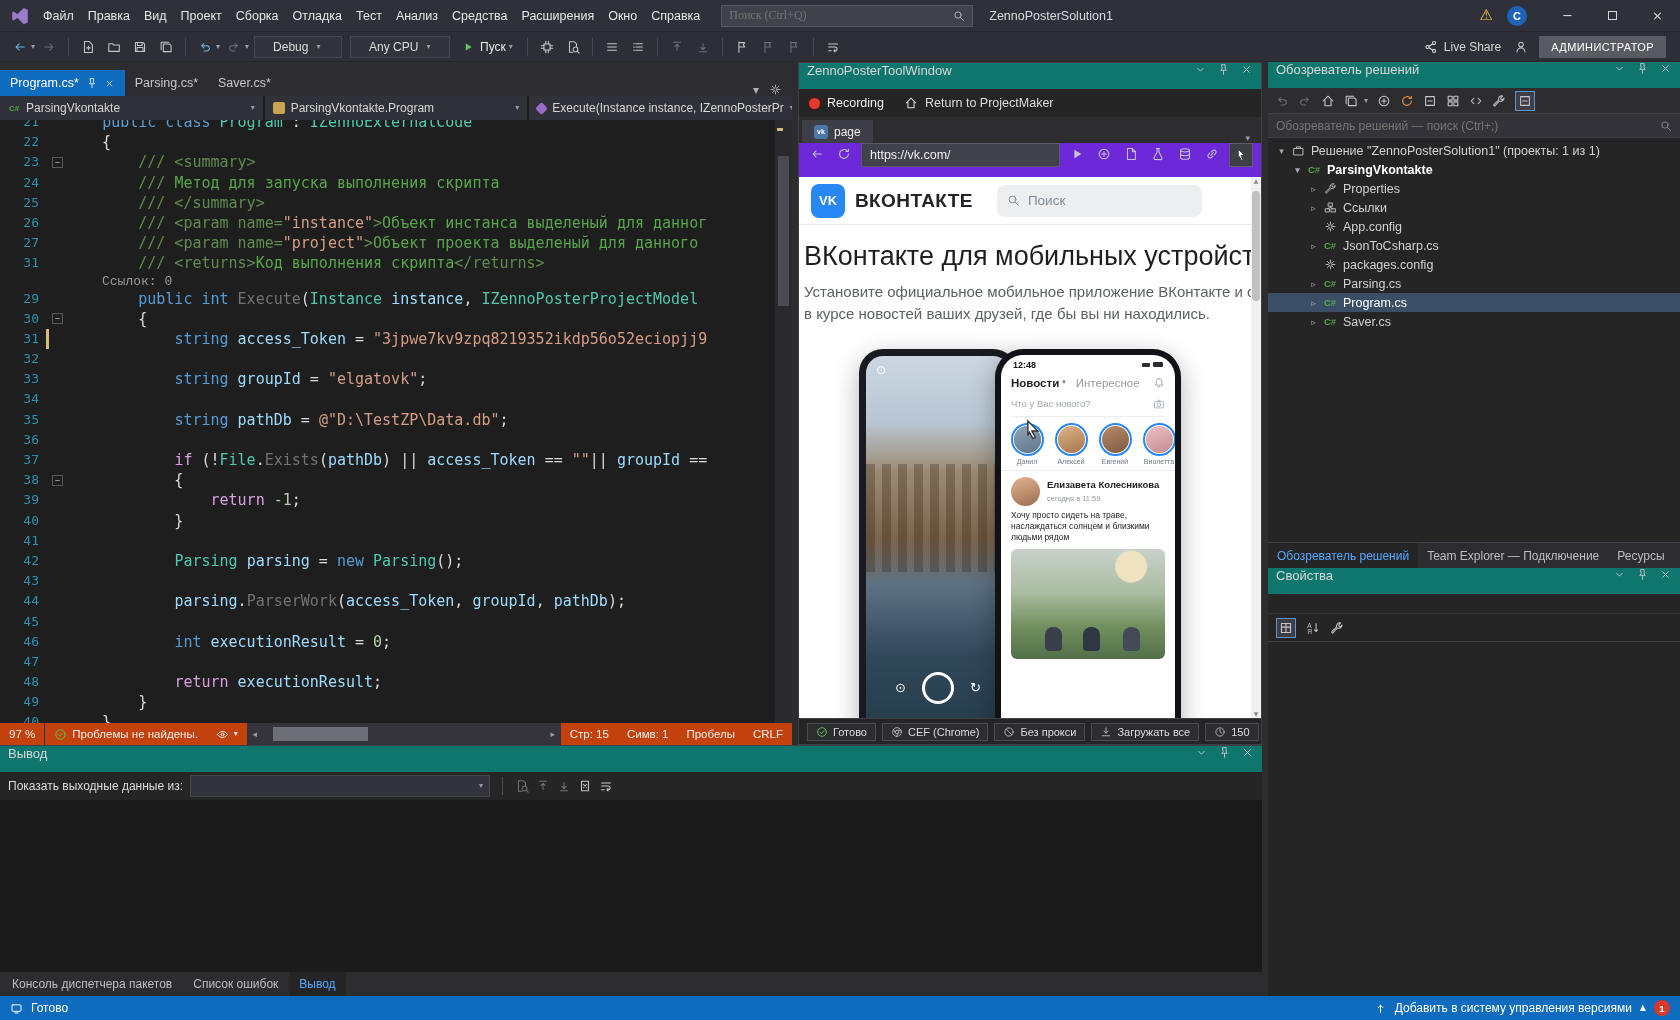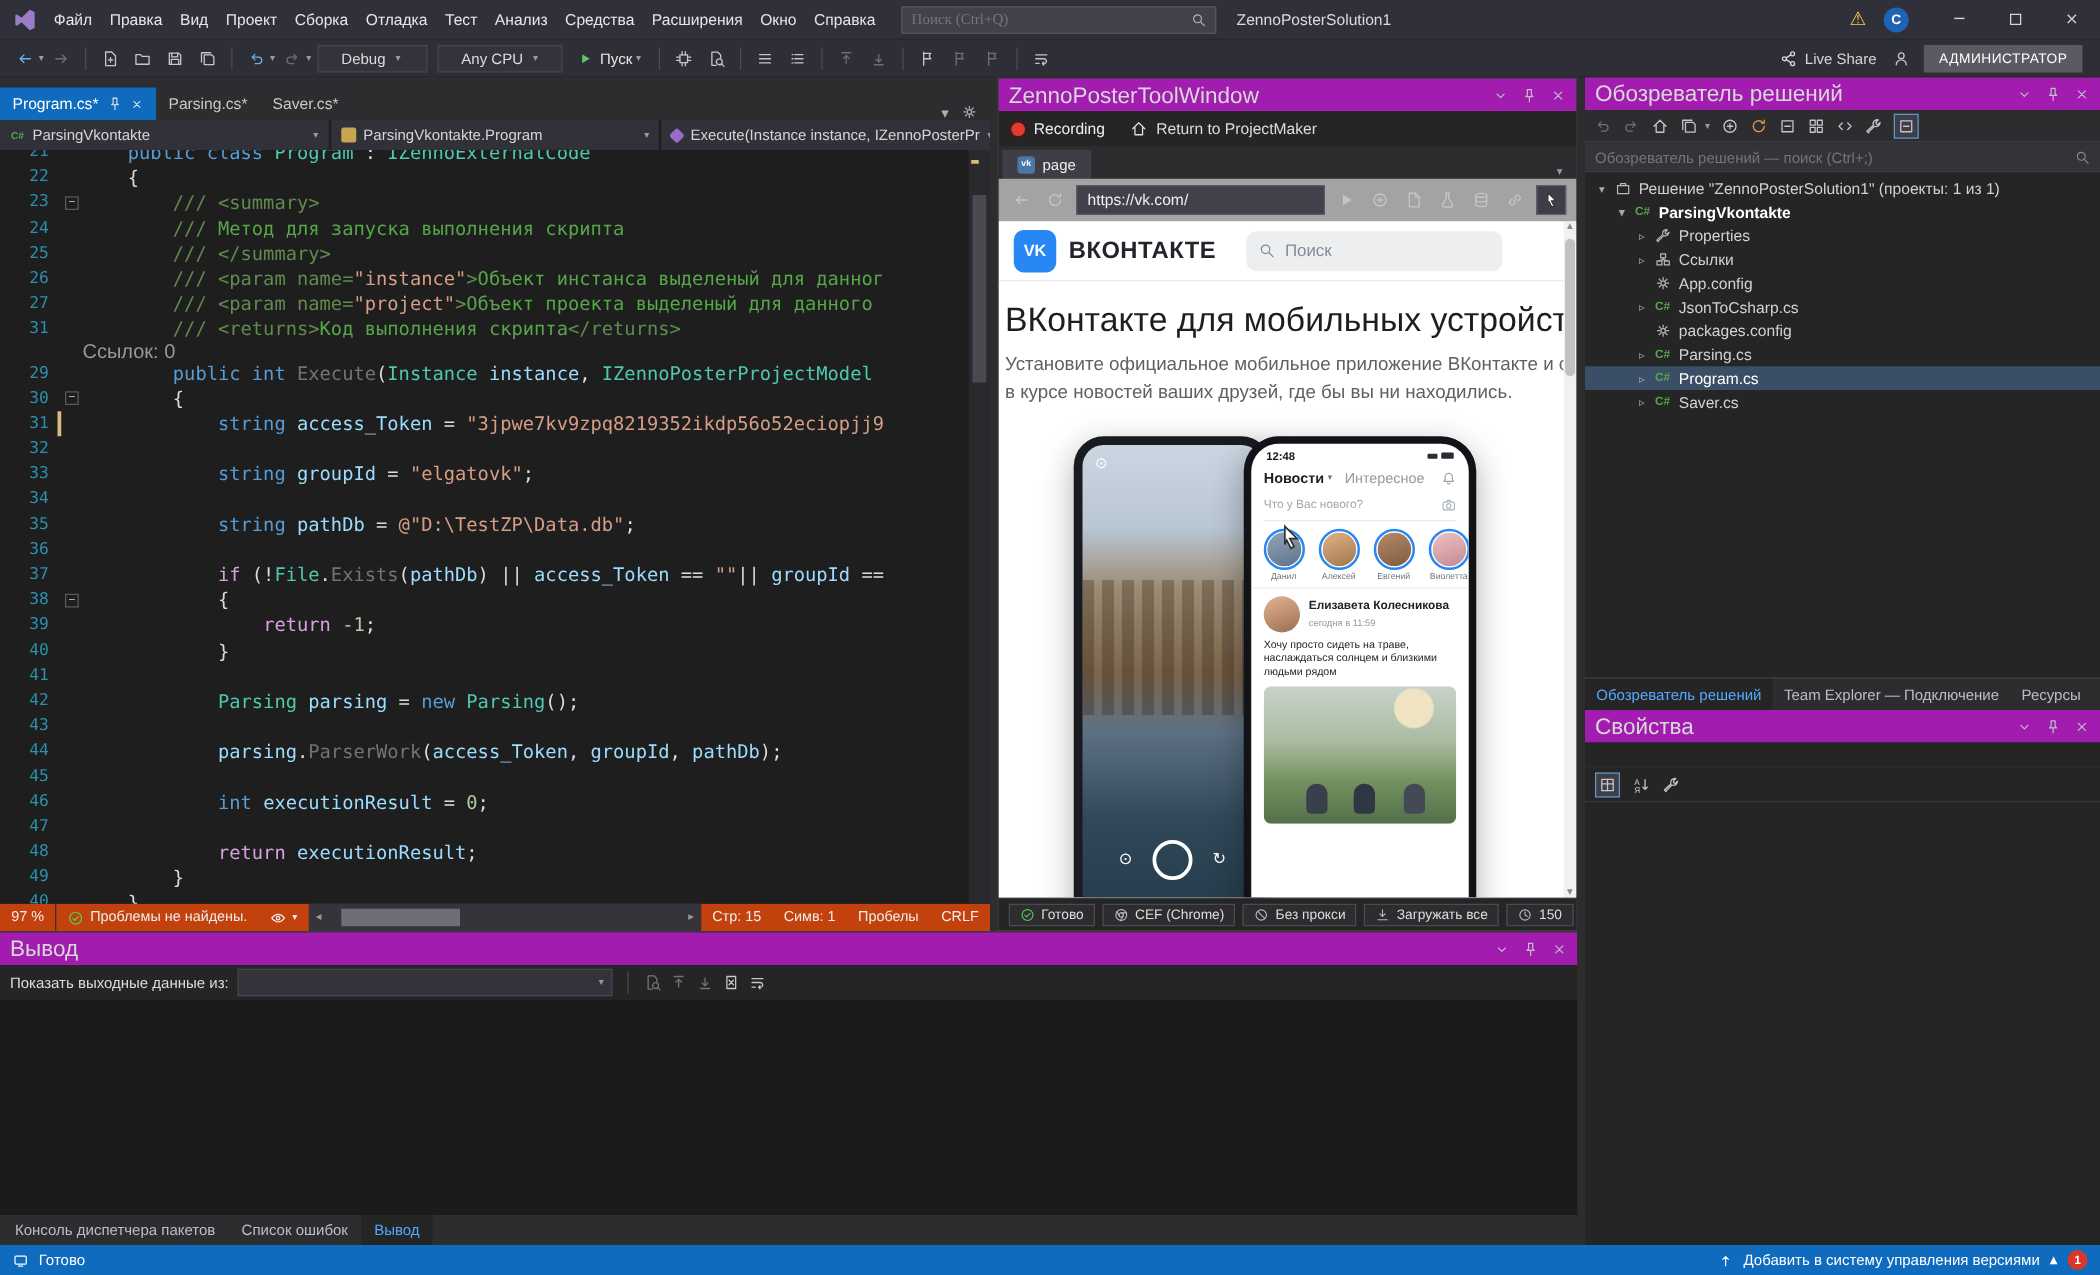--- a/index.html
+++ b/index.html
@@ -52,47 +52,47 @@
 .bico.mth{background:#9b6bc8;border-radius:2px;transform:rotate(45deg);width:9px;height:9px}
 .codewrap{flex:1;position:relative;background:#1e1e1e;overflow:hidden}
 .code{margin-top:-8px;font-family:"DejaVu Sans Mono",monospace;font-size:15px}
 .cl{display:flex;height:20.2px;line-height:20.2px;white-space:pre}
 .cl .num{width:46px;text-align:right;padding-right:7px;color:#2b91af;font-size:13px;flex:0 0 auto}
 .cl .chg{width:3px;flex:0 0 auto}
 .cl .chg.on{background:#d7ba7d}
 .cl .fold{width:17px;flex:0 0 auto;display:flex;align-items:center;justify-content:center}
 .foldbox{width:11px;height:11px;border:1px solid #5a5a5a;color:#b8b8b8;font-size:9px;line-height:9px;display:flex;align-items:center;justify-content:center;background:#1e1e1e}
 .ct{white-space:pre}
-.lens{height:15px;line-height:15px;font-family:Liberation Sans, sans-serif;font-size:16px;color:#999;padding-left:66px}
+.lens{height:15px;line-height:15px;font-family:Liberation Mono, monospace;font-size:13px;color:#999;padding-left:102px}
 .p{color:#dcdcdc}.k{color:#569cd6}.ck{color:#d8a0df}.s{color:#d69d85}.c{color:#57a64a}.cd{color:#608b4e}.t{color:#4ec9b0}.m{color:#737373}.v{color:#9cdcfe}.n{color:#b5cea8}
 .vsb{position:absolute;top:0;right:0;bottom:0;width:17px;background:#2a2a2e}
 .vsb .thumb{position:absolute;top:36px;left:3px;right:3px;height:150px;background:#4a4a52}
 .vsb .tick{position:absolute;top:8px;left:2px;width:6px;height:3px;background:#d7ba7d}
 .estatus{height:22px;background:#c2410c;display:flex;align-items:flex-end;font-size:11.5px;color:#eee}
 .es-cell{padding:0 9px;display:flex;align-items:center;gap:5px;height:100%}
 .es-sep{width:1px;height:100%;background:#333338}
 .hscroll{flex:1;height:100%;background:#34343a;display:flex;align-items:center;position:relative}
 .hthumb{position:absolute;left:26px;width:95px;top:4px;bottom:4px;background:#6e6e76}
 .harr{width:16px;text-align:center;color:#9a9aa2;font-size:9px}
 .okdot{color:#5bc85b}
 
 .vsplit{width:6px;background:#2d2d30}
 
 .tw{width:464px;display:flex;flex-direction:column;background:#252526;border:1px solid #3f3f46}
-.panel-title{height:26px;display:flex;align-items:center;padding:0 8px;color:#d8d8d8;font-size:18px;background:#a21caf}
+.panel-title{height:26px;display:flex;align-items:flex-start;padding:0 8px;color:#d8d8d8;font-size:13px;background:#0f766e}
 .pt-icons{margin-left:auto;display:flex;gap:10px;align-items:center;color:#bebec6}
 .tw-record{height:28px;display:flex;align-items:center;gap:20px;padding:0 10px;background:#252526}
 .rec{display:flex;align-items:center;gap:7px;color:#eee;font-size:12.5px}
 .recdot{width:11px;height:11px;border-radius:50%;background:#e23b2e;box-shadow:0 0 0 2px #3a1c1a}
 .ret{display:flex;align-items:center;gap:7px;color:#ddd;font-size:12.5px}
 .tw-tabs{height:26px;background:#2d2d30;display:flex;align-items:flex-end;padding:0 3px}
 .pgtab{height:23px;background:#3e3e46;display:flex;align-items:center;gap:6px;padding:0 12px;color:#eee;font-size:12px}
 .favvk{width:14px;height:14px;border-radius:3px;background:#4a76a8;color:#fff;font-size:7px;font-weight:bold;display:flex;align-items:center;justify-content:center}
 .tw-tabs .g{margin-left:auto;padding:0 8px;font-size:9px;color:#9a9aa2}
-.tw-nav{height:34px;display:flex;align-items:center;gap:7px;padding:0 8px;background:#a3a3a3}
+.tw-nav{height:34px;display:flex;align-items:flex-start;gap:7px;padding:0 8px;background:#6d28d9}
 .navico{color:#c5c5cc;display:flex;align-items:center;justify-content:center;width:20px;height:22px}
 .url{flex:1;height:24px;background:#41414c;border:1px solid #5a5a66;color:#f0f0f0;padding:0 8px;font-size:12.5px;font-family:inherit;outline:none}
 .curbox{width:24px;height:24px;display:flex;align-items:center;justify-content:center;background:#3e3e46;border:1px solid #5f5f6b}
 .tw-view{flex:1;position:relative;background:#fff;overflow:hidden}
 .vkpage{position:absolute;left:0;top:0;right:10px;bottom:0;background:#fff;overflow:hidden}
 .vk-h{height:48px;display:flex;align-items:center;padding:0 12px;border-bottom:1px solid #e7e8ec}
 .vklogo{width:34px;height:34px;border-radius:8px;background:#2787f5;color:#fff;font-weight:bold;font-size:13px;display:flex;align-items:center;justify-content:center;flex:0 0 auto}
 .vkname{margin-left:10px;font-weight:bold;font-size:19px;color:#222429;letter-spacing:.4px;white-space:nowrap}
 .vksearch{margin-left:24px;flex:0 0 205px;height:32px;background:#edeef0;border-radius:8px;display:flex;align-items:center;gap:8px;padding:0 10px;color:#818c99;font-size:13.5px}
 .vk-hero{padding-top:16px}

